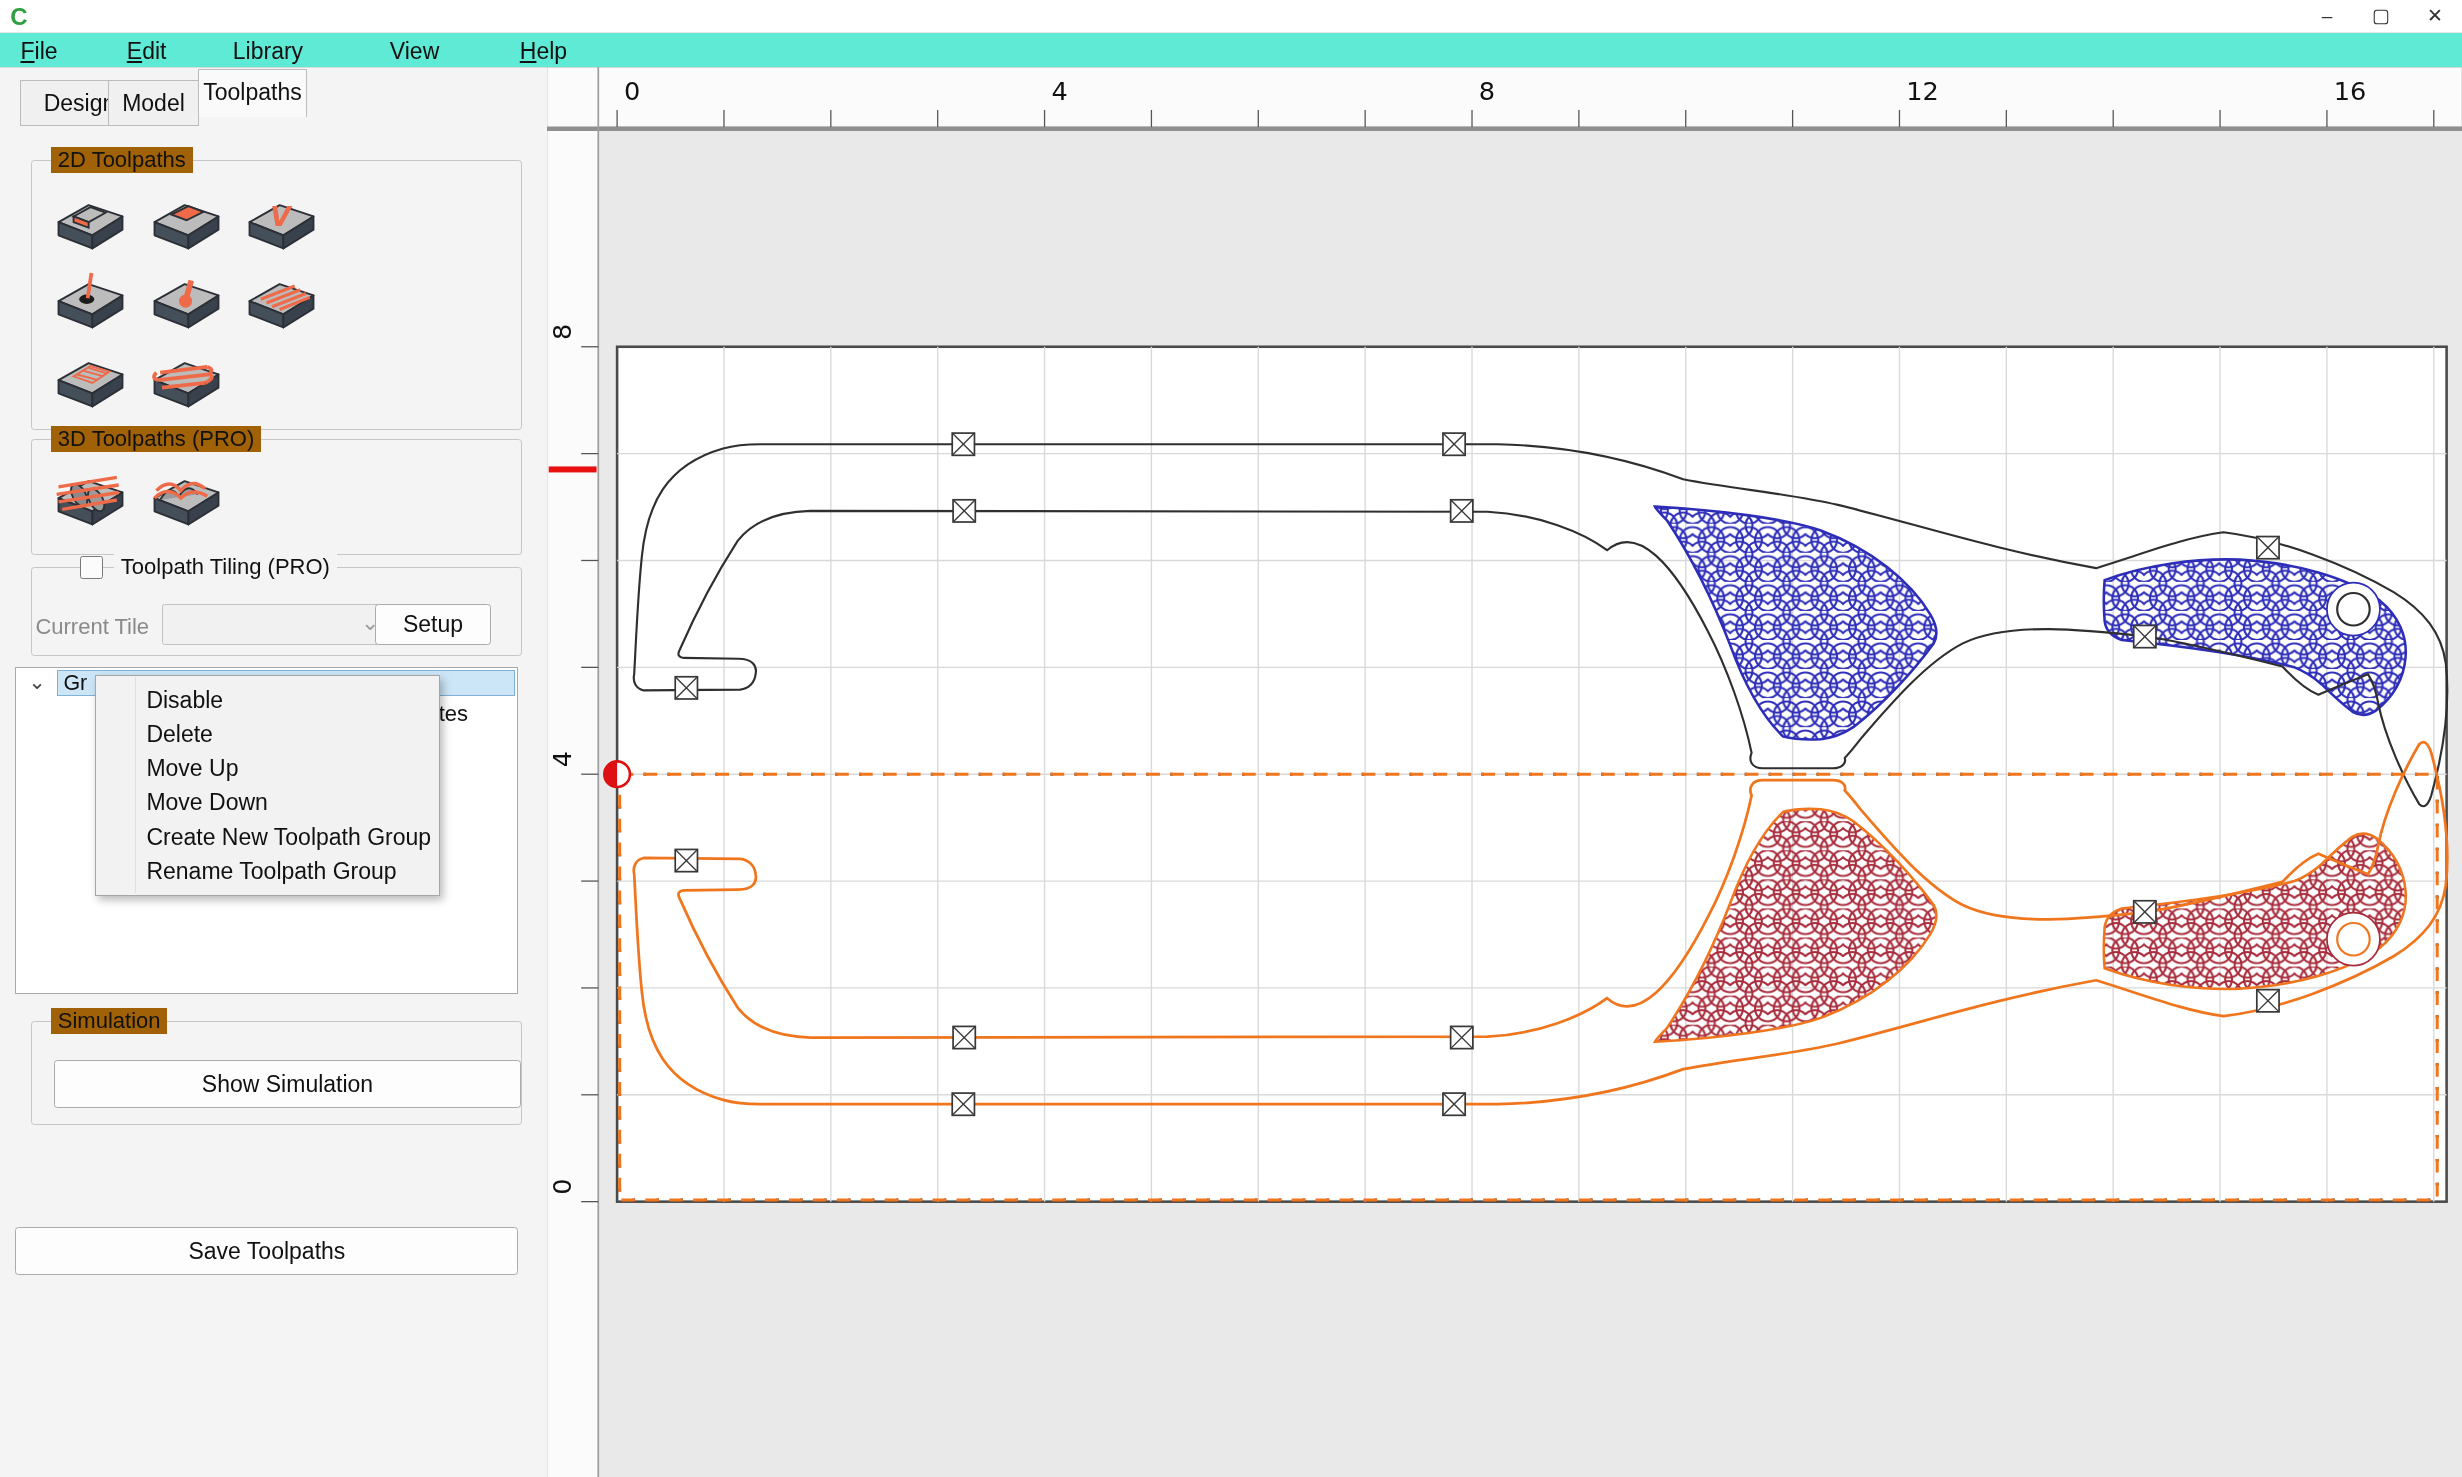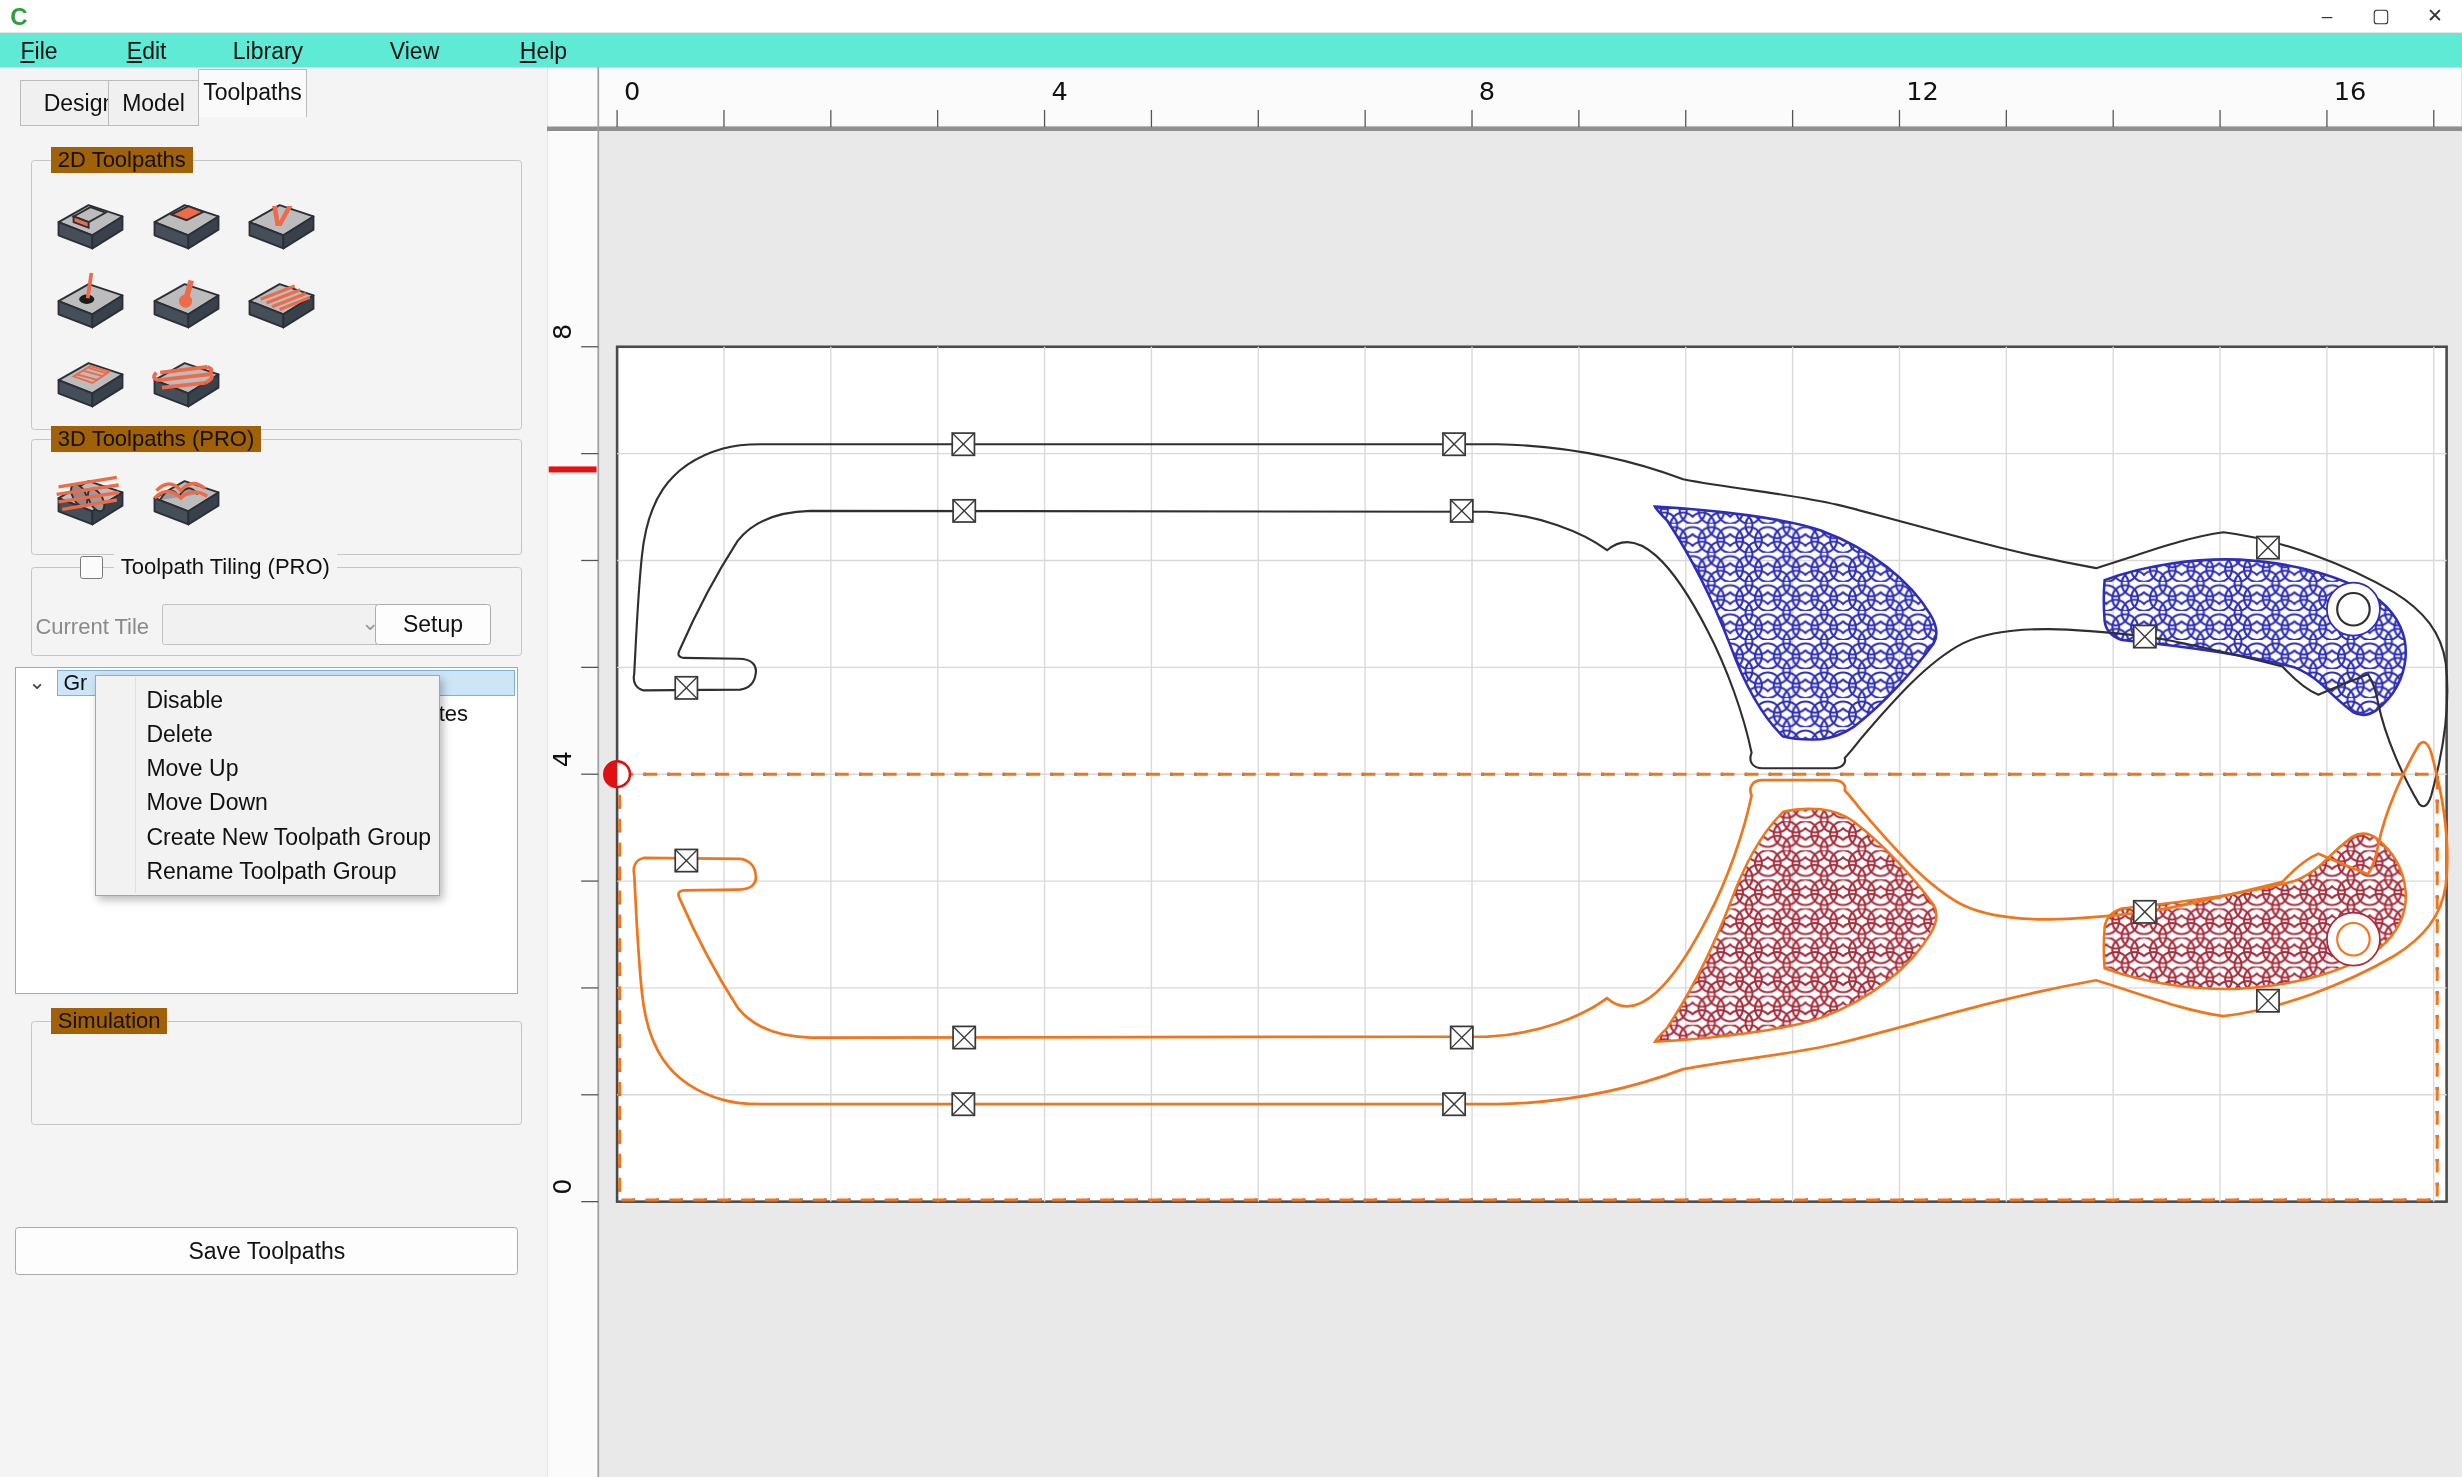--- a/index.html
+++ b/index.html
@@ -213,20 +213,21 @@
       <div class="ctx-item" style="top:41px">Delete</div>
       <div class="ctx-item" style="top:75px">Move Up</div>
       <div class="ctx-item" style="top:109px">Move Down</div>
       <div class="ctx-item" style="top:144px">Create New Toolpath Group</div>
       <div class="ctx-item" style="top:178px">Rename Toolpath Group</div>
     </div>
   </div>
 
   <div class="groupbox" style="left:31px; top:953px; width:491px; height:104px;">
     <span class="gb-label">Simulation</span>
+    <div class="btn" id="show-simulation-button">Show Simulation</div>
   </div>
 
   <div class="btn" id="save-toolpaths-button">Save Toolpaths</div>
 </div>
 
 <div id="canvas-wrap">
   <svg id="cv" width="1915" height="1411" viewBox="640 78 2240 1650" xmlns="http://www.w3.org/2000/svg">
       <defs>
         <pattern id="scaleTop" width="44" height="34" patternUnits="userSpaceOnUse">
           <circle cx="11" cy="2" r="15" fill="none" stroke="#2d2db8" stroke-width="2.4"></circle>

